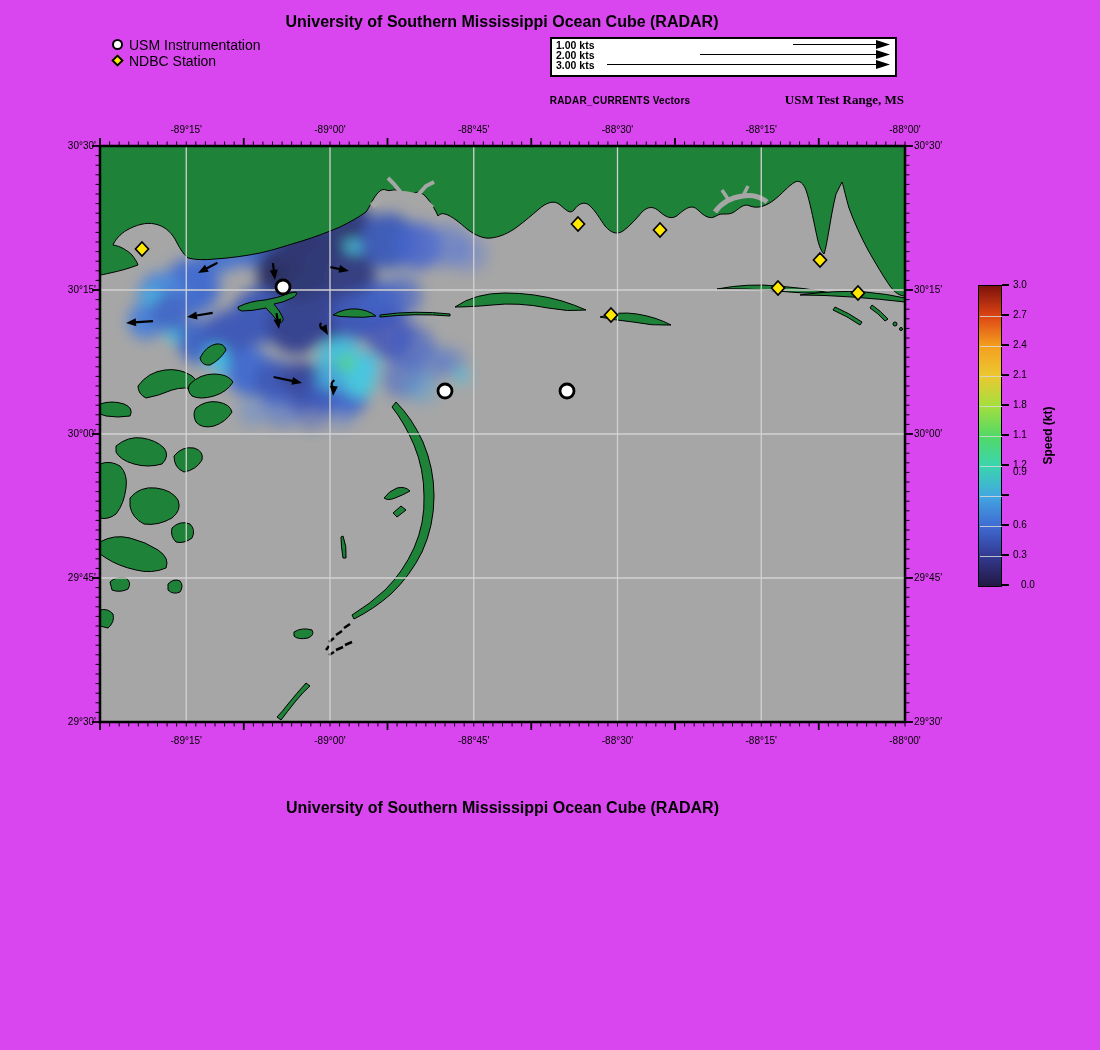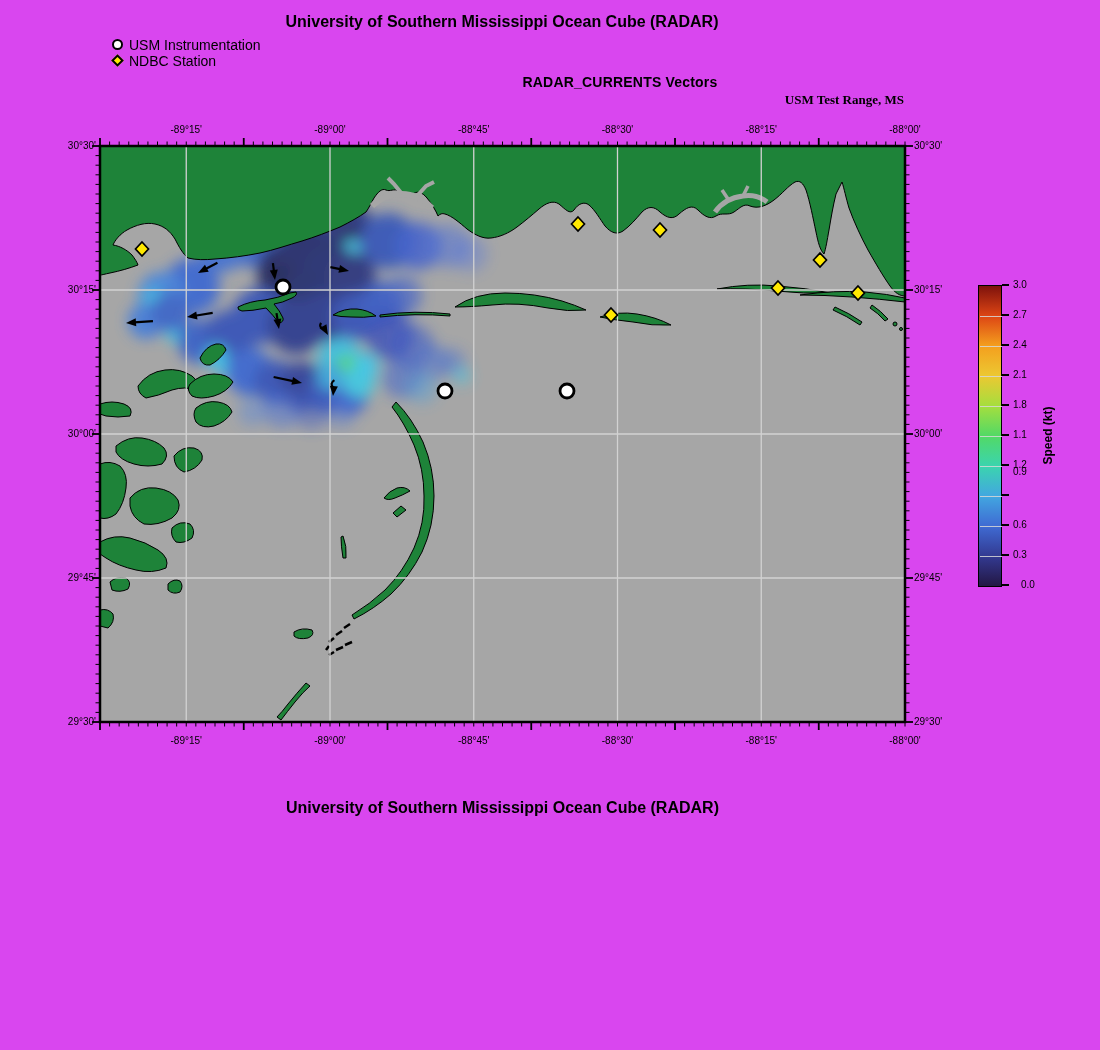--- a/index.html
+++ b/index.html
@@ -10,21 +10,21 @@
   .footer-title{left:100px;top:799px;width:805px;text-align:center;font-size:16px;font-weight:bold;}
   .legend{left:110px;top:37px;}
   .legend-row{position:relative;height:16px;}
   .legend-icon-circle{position:absolute;left:2px;top:2px;width:11px;height:11px;border:2.4px solid #000;
         border-radius:50%;background:#fff;box-sizing:border-box;}
   .legend-icon-diamond{position:absolute;left:3px;top:3px;width:9px;height:9px;border:2px solid #000;
         background:#ffe800;transform:rotate(45deg);box-sizing:border-box;}
   .legend-label{position:absolute;left:19px;top:0;font-size:14px;font-weight:normal;white-space:nowrap;}
   .vector-box{left:550px;top:37px;width:347px;height:40px;border:2.5px solid #000;background:#fff;box-sizing:border-box;}
   .vs-label{position:absolute;left:4px;font-size:10.5px;font-weight:bold;line-height:10px;white-space:nowrap;}
-  .vs-caption{left:470px;top:74px;width:300px;text-align:center;font-size:14px;font-weight:bold;letter-spacing:0.2px;}
+  .vs-caption{left:470px;top:95px;width:300px;text-align:center;font-size:10px;font-weight:bold;letter-spacing:0.2px;}
   .subtitle{left:100px;top:100px;width:805px;text-align:center;font-size:16.5px;font-weight:bold;
         font-family:"Liberation Serif",serif;}
   .range-label{left:700px;top:92px;width:204px;text-align:right;font-size:13px;font-weight:bold;
         font-family:"Liberation Serif",serif;}
   .tick-label{position:absolute;font-size:10px;white-space:nowrap;}
   .tick-label.cx{width:60px;text-align:center;}
   .tick-label.ly{width:56px;text-align:right;}
   .tick-label.ry{width:60px;text-align:left;}
   #map-svg{left:100px;top:146px;}
   #frame-svg{left:86px;top:132px;}
@@ -46,20 +46,35 @@
     <div class="legend-row">
       <span class="legend-icon-circle"></span>
       <span class="legend-label">USM Instrumentation</span>
     </div>
     <div class="legend-row">
       <span class="legend-icon-diamond"></span>
       <span class="legend-label">NDBC Station</span>
     </div>
   </div>
 
+  <div class="abs vector-box">
+    <div id="vs-labels">
+        <div class="vs-label" style="top: 1px;">1.00 kts</div>
+        <div class="vs-label" style="top: 11px;">2.00 kts</div>
+        <div class="vs-label" style="top: 21px;">3.00 kts</div>
+      </div>
+    <svg id="vs-arrows" width="342" height="35">
+        <line x1="241" y1="5.5" x2="327" y2="5.5" stroke="#000" stroke-width="1.2"></line>
+        <polygon points="338,5.5 324,1 324,10" fill="#000"></polygon>
+        <line x1="148" y1="15.5" x2="327" y2="15.5" stroke="#000" stroke-width="1.2"></line>
+        <polygon points="338,15.5 324,11 324,20" fill="#000"></polygon>
+        <line x1="55" y1="25.5" x2="327" y2="25.5" stroke="#000" stroke-width="1.2"></line>
+        <polygon points="338,25.5 324,21 324,30" fill="#000"></polygon>
+      </svg>
+  </div>
   <div class="abs vs-caption">RADAR_CURRENTS Vectors</div>
 
   <div class="abs range-label">USM Test Range, MS</div>
 
   <svg id="map-svg" class="abs" width="805" height="576" viewBox="0 0 805 576">
     <defs>
       <filter id="blobBlur" x="-30%" y="-30%" width="160%" height="160%">
         <feGaussianBlur stdDeviation="7"></feGaussianBlur>
       </filter>
     </defs>

